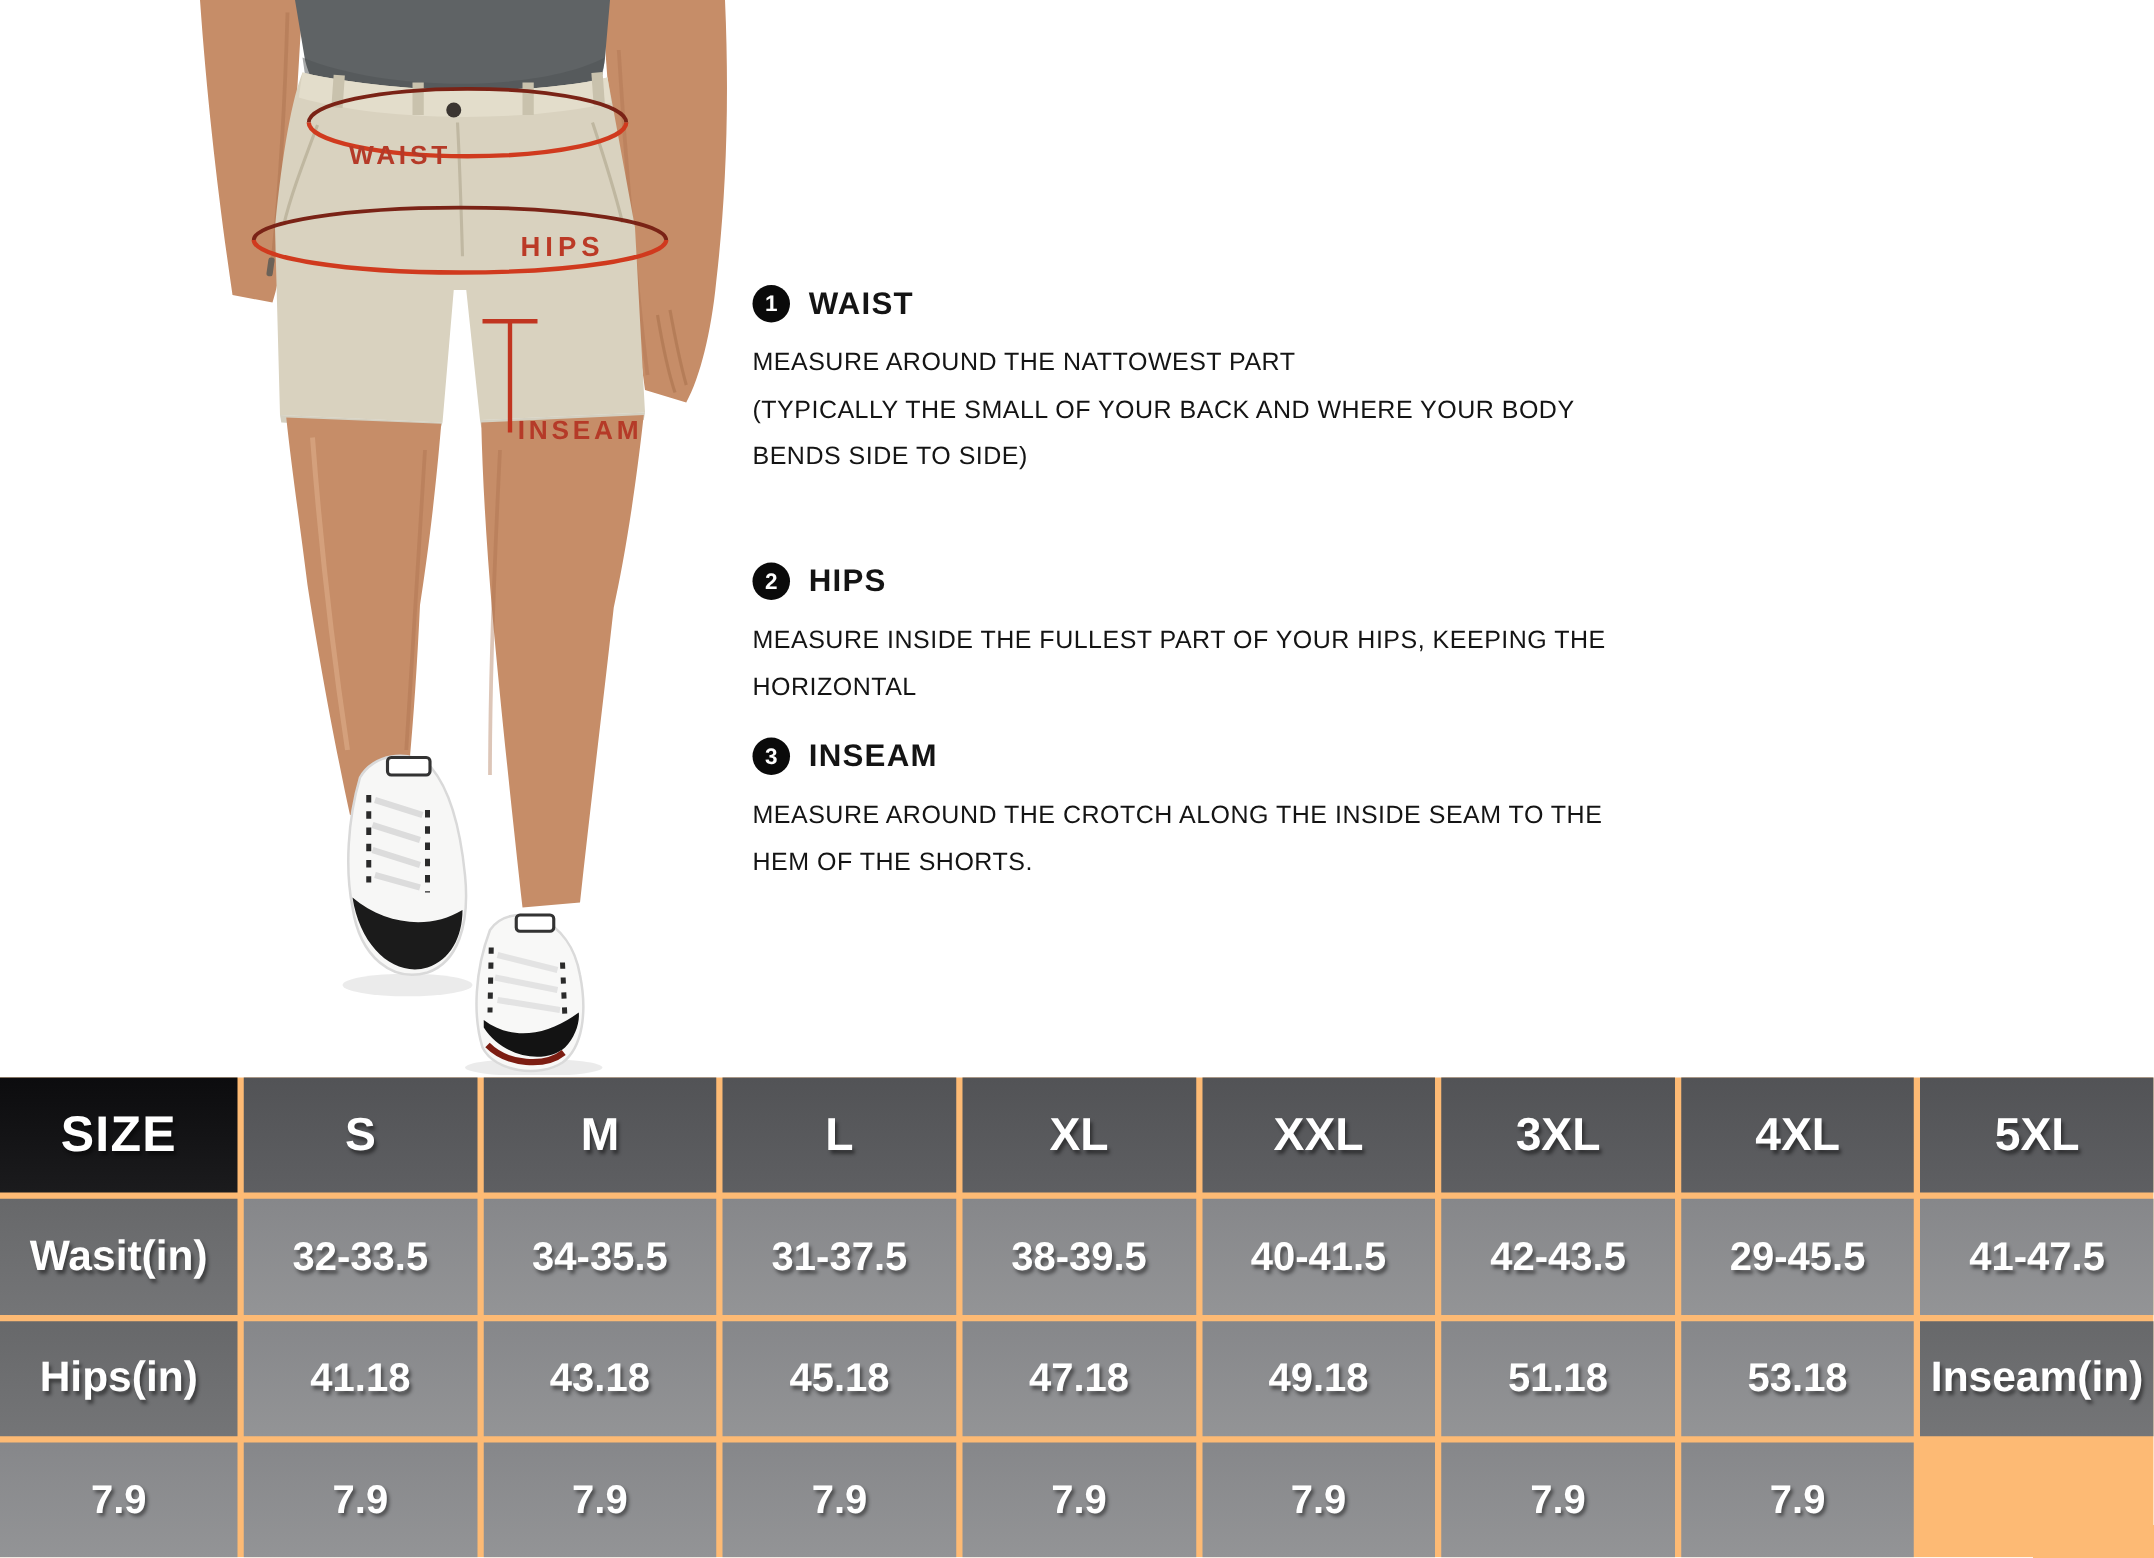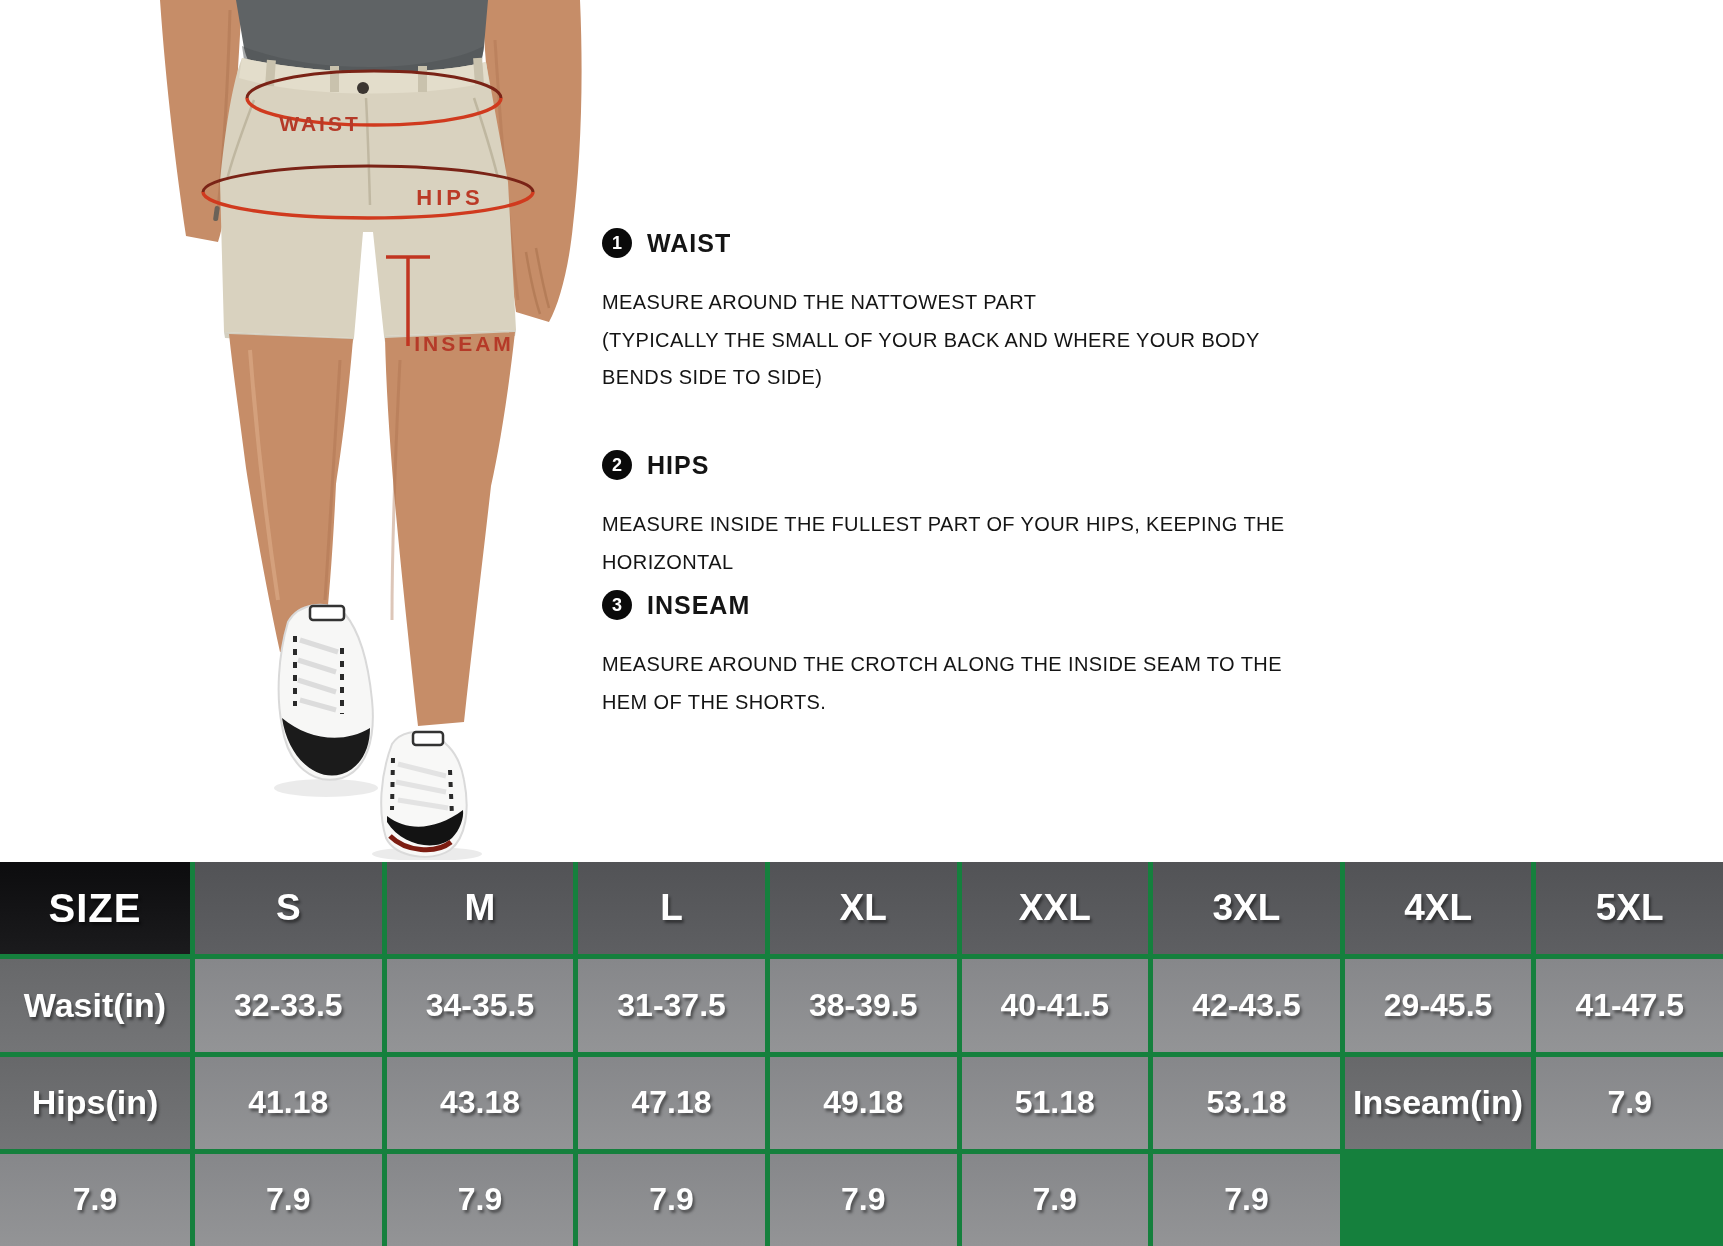--- a/index.html
+++ b/index.html
@@ -9,30 +9,30 @@
   
   .figure-area{position:absolute;left:130px;top:0;width:470px;height:860px;}
 
   
   .inst-block{position:absolute;left:602px;width:770px;color:#141414;}
   .inst-head{display:flex;align-items:center;gap:15px;}
   .badge{width:30px;height:30px;border-radius:50%;background:#0a0a0a;color:#ffffff;
          font-size:18px;font-weight:700;display:flex;align-items:center;justify-content:center;
          flex:0 0 auto;}
   .inst-title{font-size:25px;font-weight:600;letter-spacing:1px;}
-  .inst-lines{margin-top:26px;}
+  .inst-lines{margin-top:14px;}
   .inst-lines p{margin:0;font-size:20px;font-weight:500;line-height:37.5px;letter-spacing:.4px;white-space:nowrap;}
   #inst-1{top:228px;}
   #inst-2{top:450px;}
   #inst-3{top:590px;}
 
   
   .size-table{position:absolute;left:0;top:862px;width:1723px;height:384px;
               display:grid;grid-template-columns:190px repeat(8,1fr);
-              grid-template-rows:repeat(4,1fr);gap:5px;background:#15803d;}
+              grid-template-rows:repeat(4,1fr);gap:5px;background:#fdba74;}
   .cell{display:flex;align-items:center;justify-content:center;color:#ffffff;font-weight:700;
         text-shadow:2px 3px 3px rgba(0,0,0,.45);}
   .c-size {background:linear-gradient(#0c0c0e,#1b1b1d);font-size:40px;letter-spacing:1px;}
   .c-head {background:linear-gradient(#525356,#5e5f62);font-size:37px;}
   .c-label{background:linear-gradient(#67686a,#747577);font-size:34px;font-weight:700;text-align:right;}
   .c-data {background:linear-gradient(#86878a,#939496);font-size:32px;}
 </style>
 </head>
 <body>
 
@@ -152,20 +152,21 @@
     <div class="cell c-data">31-37.5</div>
     <div class="cell c-data">38-39.5</div>
     <div class="cell c-data">40-41.5</div>
     <div class="cell c-data">42-43.5</div>
     <div class="cell c-data">29-45.5</div>
     <div class="cell c-data">41-47.5</div>
 
     <div class="cell c-label">Hips(in)</div>
     <div class="cell c-data">41.18</div>
     <div class="cell c-data">43.18</div>
+    <div class="cell c-data">45.18</div>
     <div class="cell c-data">47.18</div>
     <div class="cell c-data">49.18</div>
     <div class="cell c-data">51.18</div>
     <div class="cell c-data">53.18</div>
 
     <div class="cell c-label">Inseam(in)</div>
     <div class="cell c-data">7.9</div>
     <div class="cell c-data">7.9</div>
     <div class="cell c-data">7.9</div>
     <div class="cell c-data">7.9</div>

